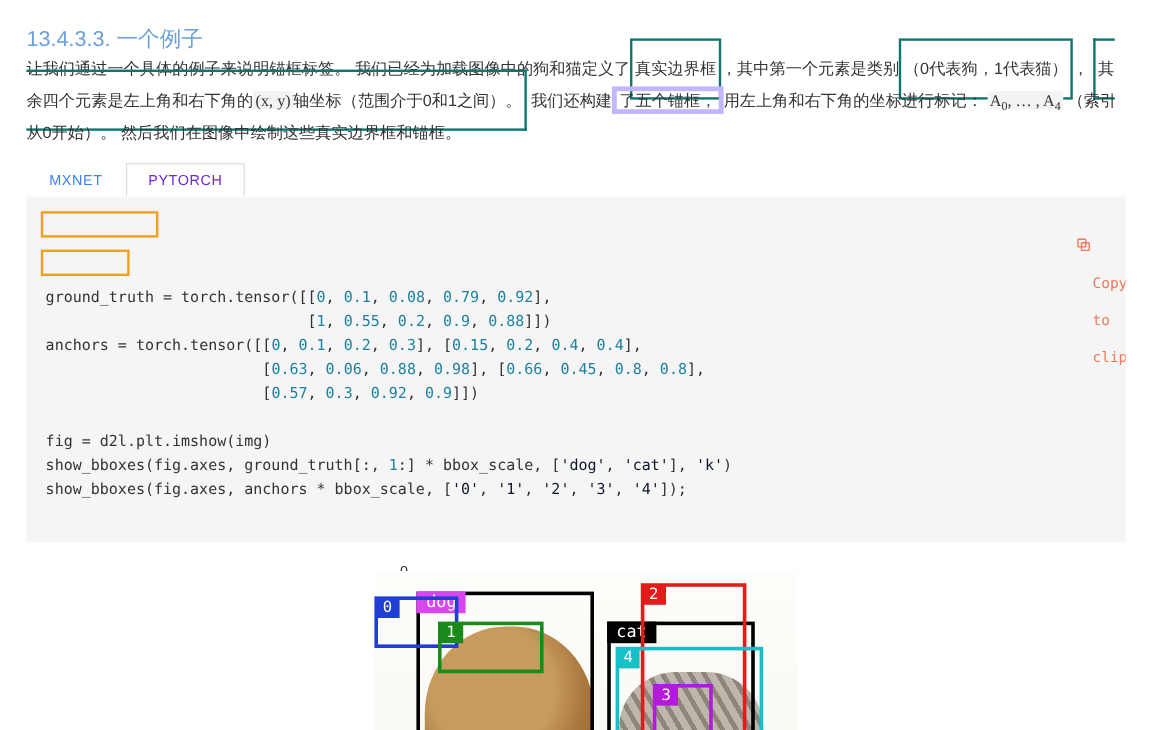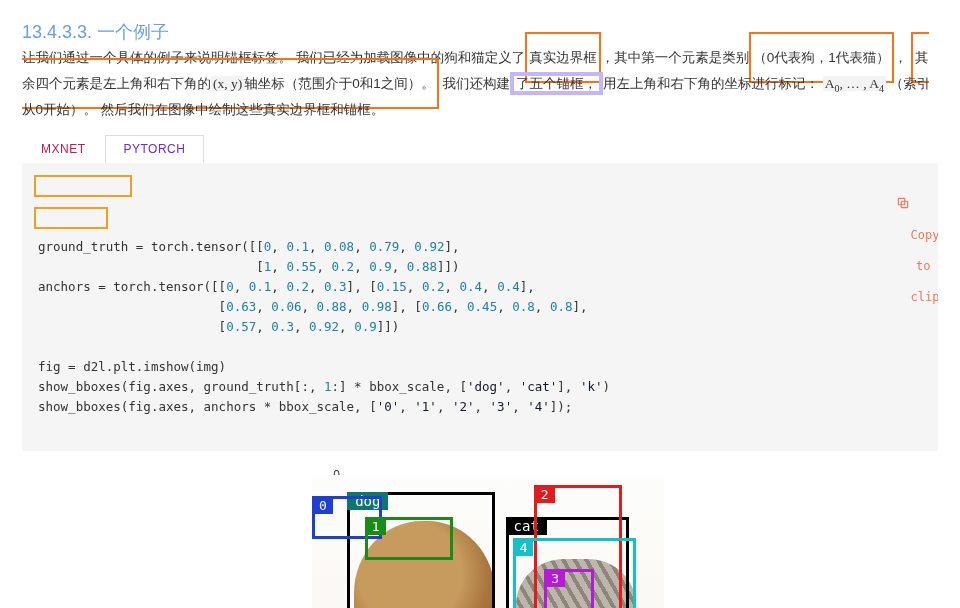--- a/index.html
+++ b/index.html
@@ -20,28 +20,28 @@
     margin: 0 0 1px 0;
   }
   p.body-text {
     line-height: 1.9;
     color: #333;
     margin: 0 0 12px 0;
     font-size: 13.5px;
   }
   .mathvar { font-family: "Times New Roman", serif; background:#f3f3f3; padding:0 2px;}
   .sub { font-size: 10px; vertical-align: sub; }
-  .annot-red { border: 2px solid #f97316; padding: 16px 2px; background: rgba(0,0,0,0); }
+  .annot-red { border: 2px solid #0f766e; padding: 16px 2px; background: rgba(0,0,0,0); }
   .annot-orange { border: 4px solid #c4b5fd; padding: 0 2px; }
 
   .tabs { margin-top: 10px; display:flex; }
   .tab {
     padding: 6px 18px;
     font-size: 12px;
-    color: #be185d;
+    color: #3b82f6;
     border: 1px solid transparent;
     cursor: pointer;
     letter-spacing: .5px;
   }
   .tab.active {
     background: #fff;
     border: 1px solid #ddd;
     border-bottom-color: #fff;
     color: #6d28d9;
     font-weight: 500;
@@ -61,21 +61,21 @@
     position: absolute;
     border: 2px solid #f0a020;
   }
   .tok-n { color: #2080a0; } 
   .tok-s { color: #0f172a; }
 
   .copy-btn {
     position: absolute;
     right: 0; top: 0;
     width: 40px;
-    text-align: center;
+    text-align: left;
     font-size: 12px;
     color: #ec7a5c;
     line-height: 1.3;
     padding: 2px;
   }
   .copy-btn svg { display:block; margin-bottom:2px;}
 
   
   .figure-wrap { text-align: center; margin-top: 14px; }
   .figure {
@@ -108,21 +108,21 @@
     background: repeating-linear-gradient(60deg,#bcb6ad 0 6px,#8e867b 6px 10px);
     border-radius: 40% 40% 25% 25%;
   }
 
   .bbox { position:absolute; box-sizing:border-box; }
   .bbox .tag {
     position:absolute; top:-2px; left:-2px;
     color:#fff; font-family:monospace; font-size:13px;
     padding:1px 6px;
   }
-  .lbl-dog { position:absolute; background:#0f766e; color:#fff; font-family:monospace; font-size:14px; padding:1px 8px;}
+  .lbl-dog { position:absolute; background:#d946ef; color:#fff; font-family:monospace; font-size:14px; padding:1px 8px;}
   .lbl-cat { position:absolute; background:#000; color:#fff; font-family:monospace; font-size:14px; padding:1px 8px;}
 
   .ytick, .xtick { position:absolute; font-size:12px; color:#333; font-family: Arial,sans-serif;}
   .ytick { right: 360px; width:40px; text-align:right; transform: translateY(-50%); }
 </style>
 </head>
 <body>
 
 <h3 class="section-title">13.4.3.3. 一个例子</h3>
 

